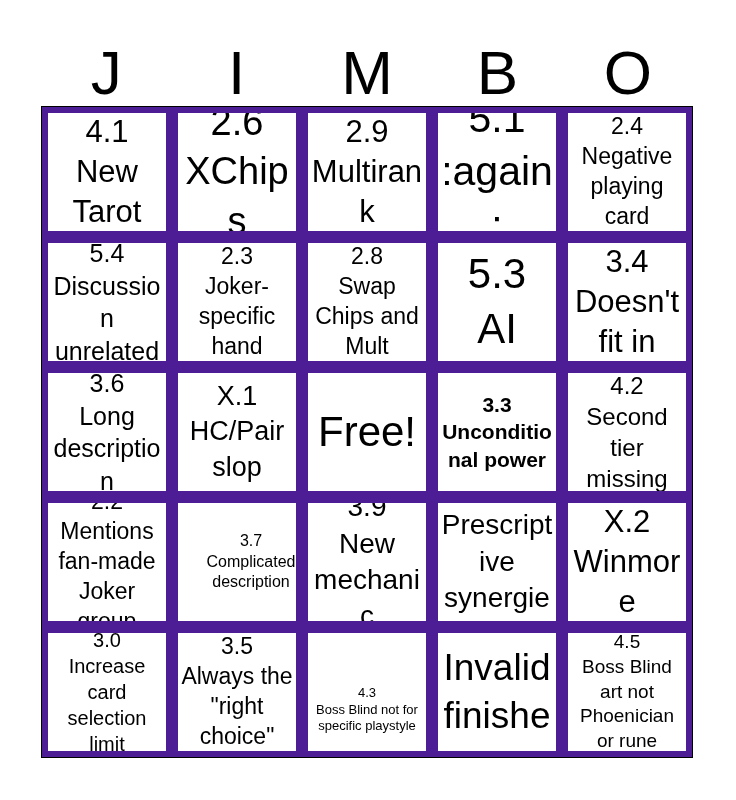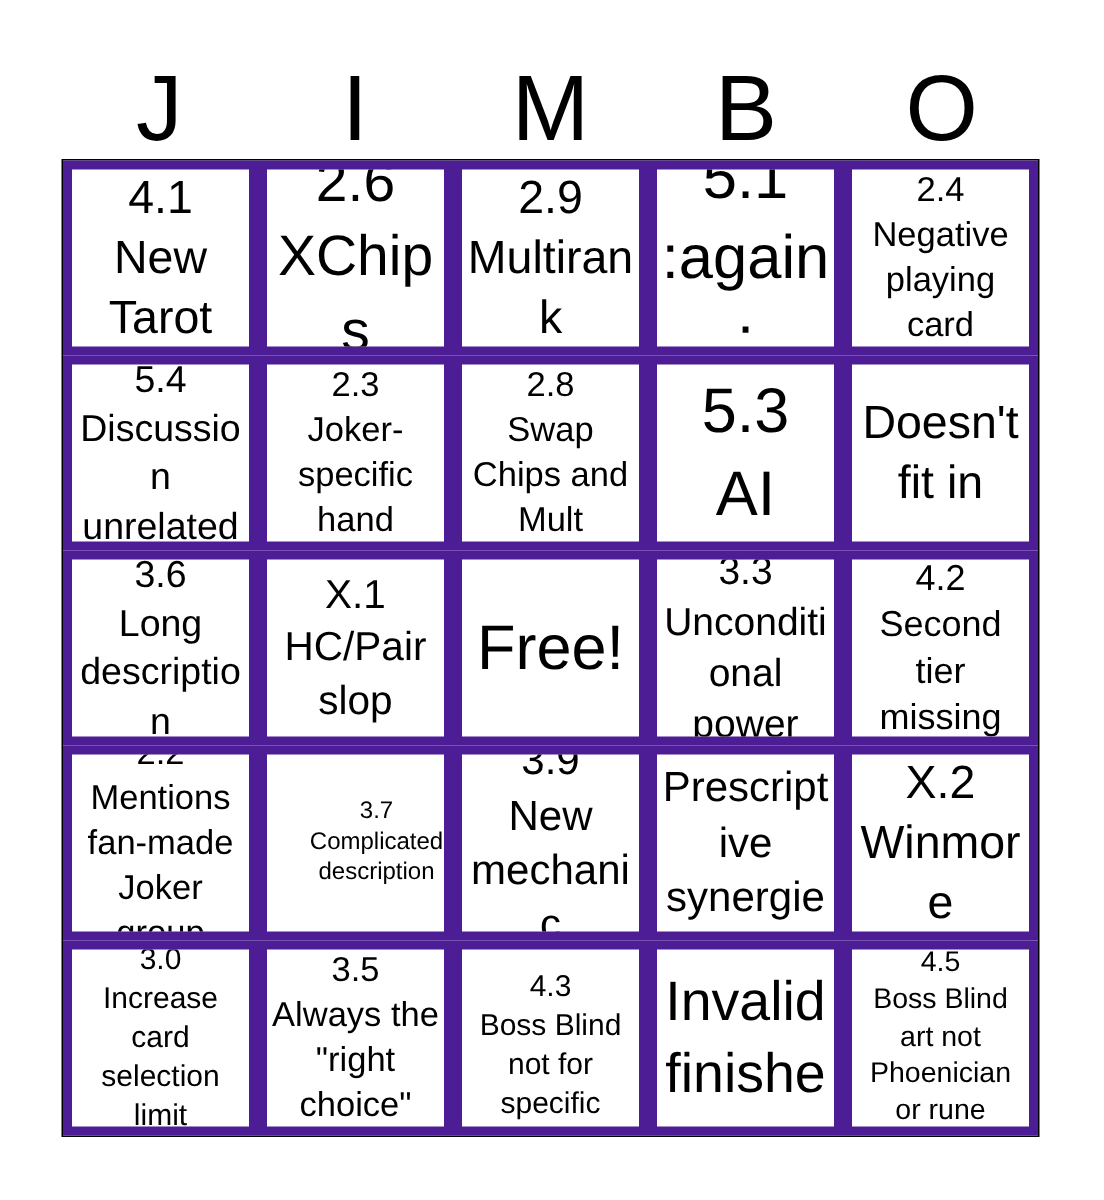--- a/index.html
+++ b/index.html
@@ -126,20 +126,21 @@
     </div>
   </div>
       <div class="bingo-cell">
     <div class="cell-inner" style="font-size: 42px;">
       <span class="cell-number">5.3</span>
       <span class="cell-label">AI</span>
     </div>
   </div>
       <div class="bingo-cell">
     <div class="cell-inner" style="font-size: 31px;">
+      <span class="cell-number">3.4</span>
       <span class="cell-label">Doesn't fit in</span>
     </div>
   </div>
       <div class="bingo-cell">
     <div class="cell-inner" style="font-size: 25px;">
       <span class="cell-number">3.6</span>
       <span class="cell-label">Long description</span>
     </div>
   </div>
       <div class="bingo-cell">
@@ -148,21 +149,21 @@
       <span class="cell-label">HC/Pair slop</span>
     </div>
   </div>
       <div class="bingo-cell">
     <div class="cell-inner" style="font-size: 42px;">
       
       <span class="cell-label">Free!</span>
     </div>
   </div>
       <div class="bingo-cell">
-    <div class="cell-inner" style="font-size: 26px;">
+    <div class="cell-inner" style="font-size: 21px; font-weight: bold;">
       <span class="cell-number">3.3</span>
       <span class="cell-label">Unconditional power</span>
     </div>
   </div>
       <div class="bingo-cell">
     <div class="cell-inner" style="font-size: 24px;">
       <span class="cell-number">4.2</span>
       <span class="cell-label">Second tier missing</span>
     </div>
   </div>
@@ -202,21 +203,21 @@
       <span class="cell-label">Increase card selection limit</span>
     </div>
   </div>
       <div class="bingo-cell">
     <div class="cell-inner" style="font-size: 23px;">
       <span class="cell-number">3.5</span>
       <span class="cell-label">Always the "right choice"</span>
     </div>
   </div>
       <div class="bingo-cell">
-    <div class="cell-inner" style="font-size: 20px; margin-top: 36px;">
+    <div class="cell-inner" style="font-size: 13px; margin-top: 36px;">
       <span class="cell-number">4.3</span>
       <span class="cell-label">Boss Blind not for specific playstyle</span>
     </div>
   </div>
       <div class="bingo-cell">
     <div class="cell-inner" style="font-size: 37px;">
       <span class="cell-number">1.2</span>
       <span class="cell-label">Invalid finisher</span>
     </div>
   </div>

